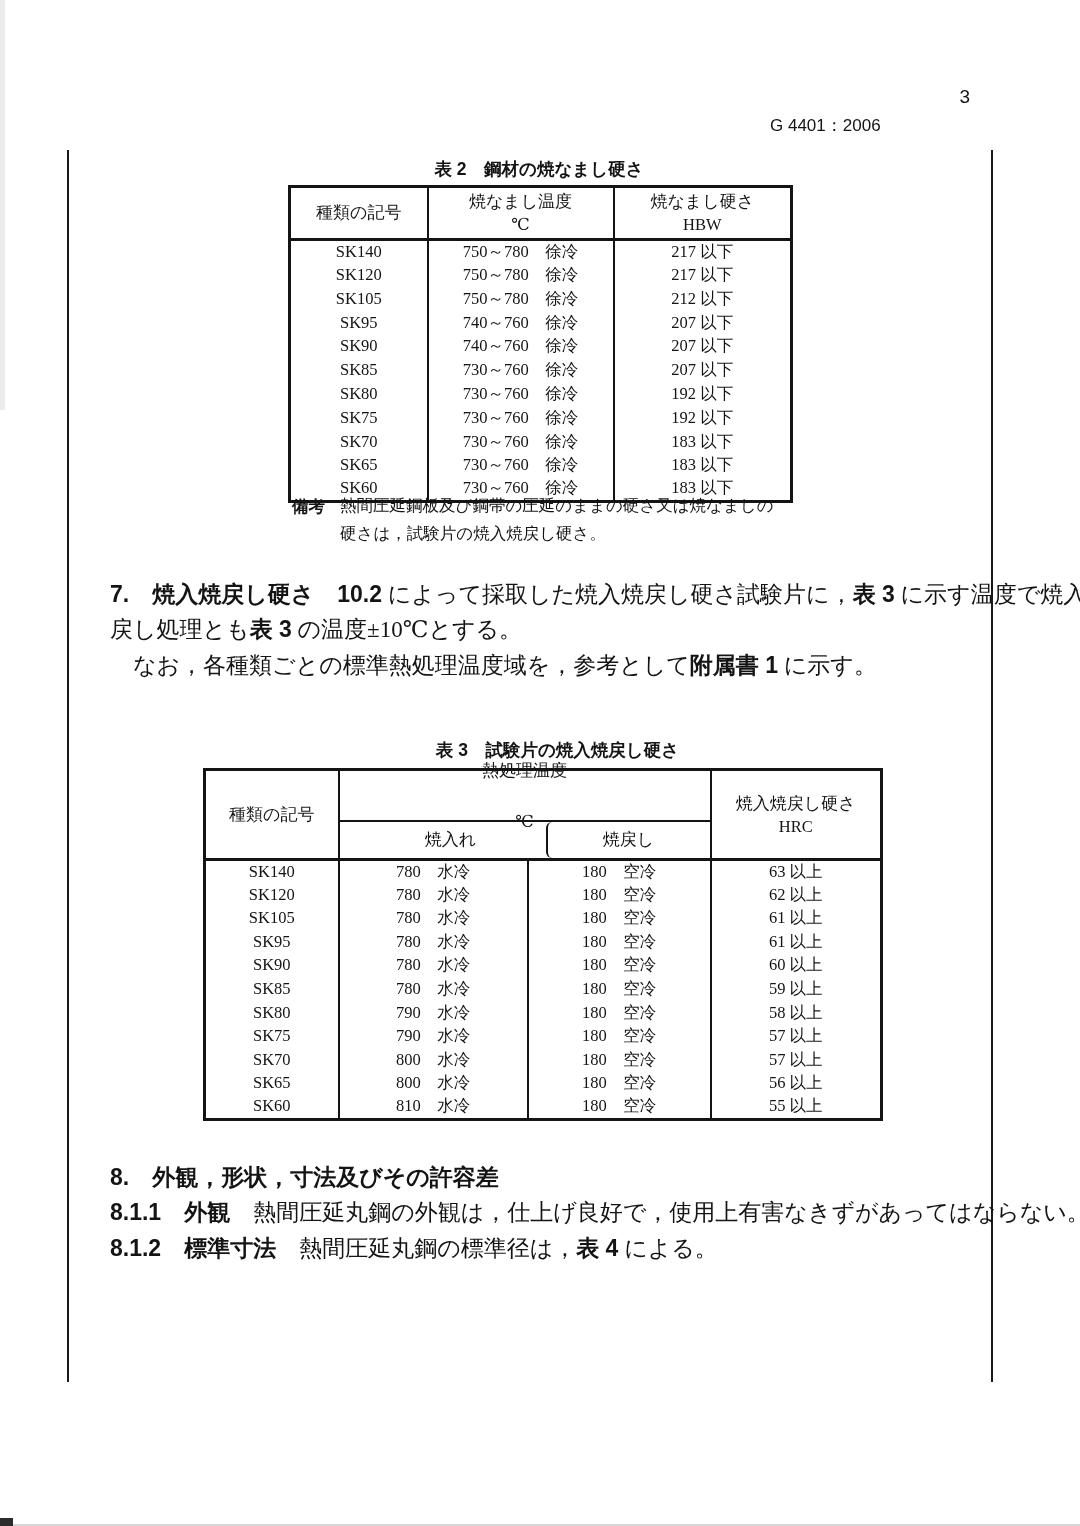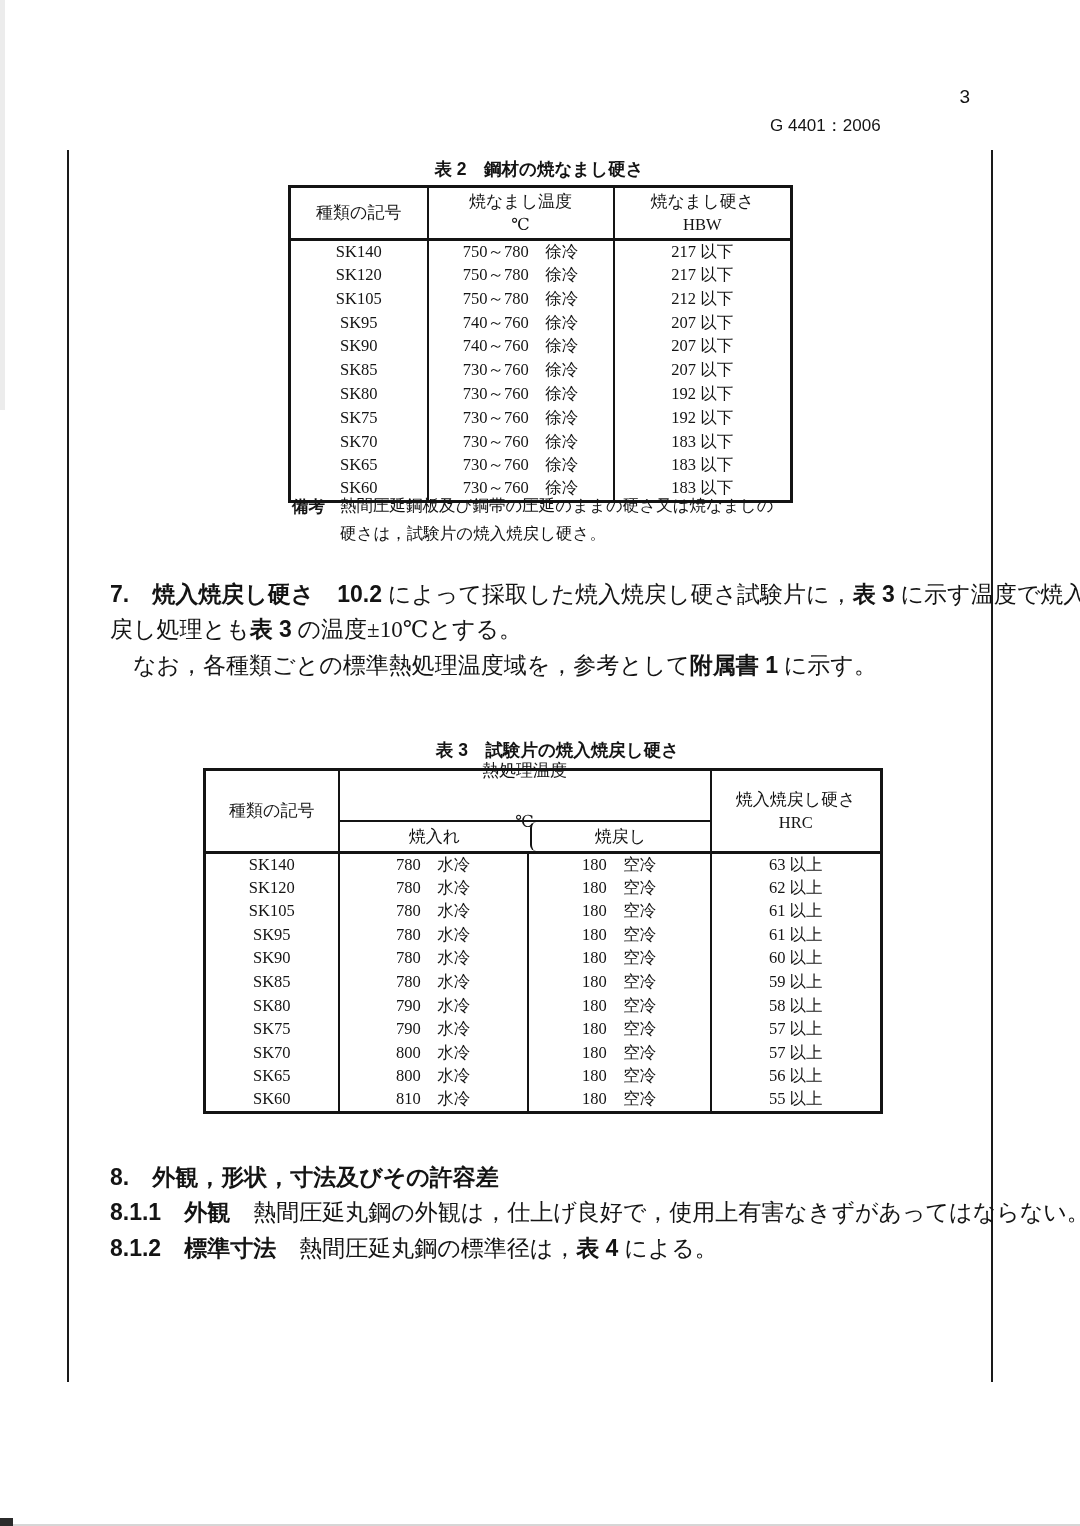--- a/index.html
+++ b/index.html
@@ -41,21 +41,21 @@
 
   .t2 { position:absolute; left:288px; top:185px; width:502px; }
   .t2 thead th { height:50px; vertical-align:middle; text-align:center; }
   .t2 tbody tr { height:23.8px; }
 
   .t3 { position:absolute; left:203px; top:768px; width:677px; }
   .t3 thead th { vertical-align:middle; text-align:center; }
   .t3 .temp-wrap { display:block; width:100%; }
   .t3 .temp-top { height:49px; border-bottom:2px solid #141414;
                   display:flex; flex-direction:column; justify-content:center;gap:28px; }
-  .t3 .temp-bot { height:29px; display:grid; grid-template-columns:190px 1fr; align-items:center; }
+  .t3 .temp-bot { height:36px; display:grid; grid-template-columns:190px 1fr; align-items:center;padding-left:16px; }
   .t3 .temp-bot .cell2 { border-left:2px solid #141414; height:100%;
                          display:flex; align-items:center; justify-content:center;border-radius:6px; }
   .t3 tbody tr { height:23.6px; }
 
   .t2-note { position:absolute; left:292px; top:492px; width:502px; display:flex;
              font-size:16.5px; line-height:28px; }
   .t2-note .lbl { flex:0 0 48px; }
 
   .para { position:absolute; left:110px; width:878px; font-size:23px; }
   .para .ln { height:35.4px; line-height:35.4px; white-space:nowrap; }

